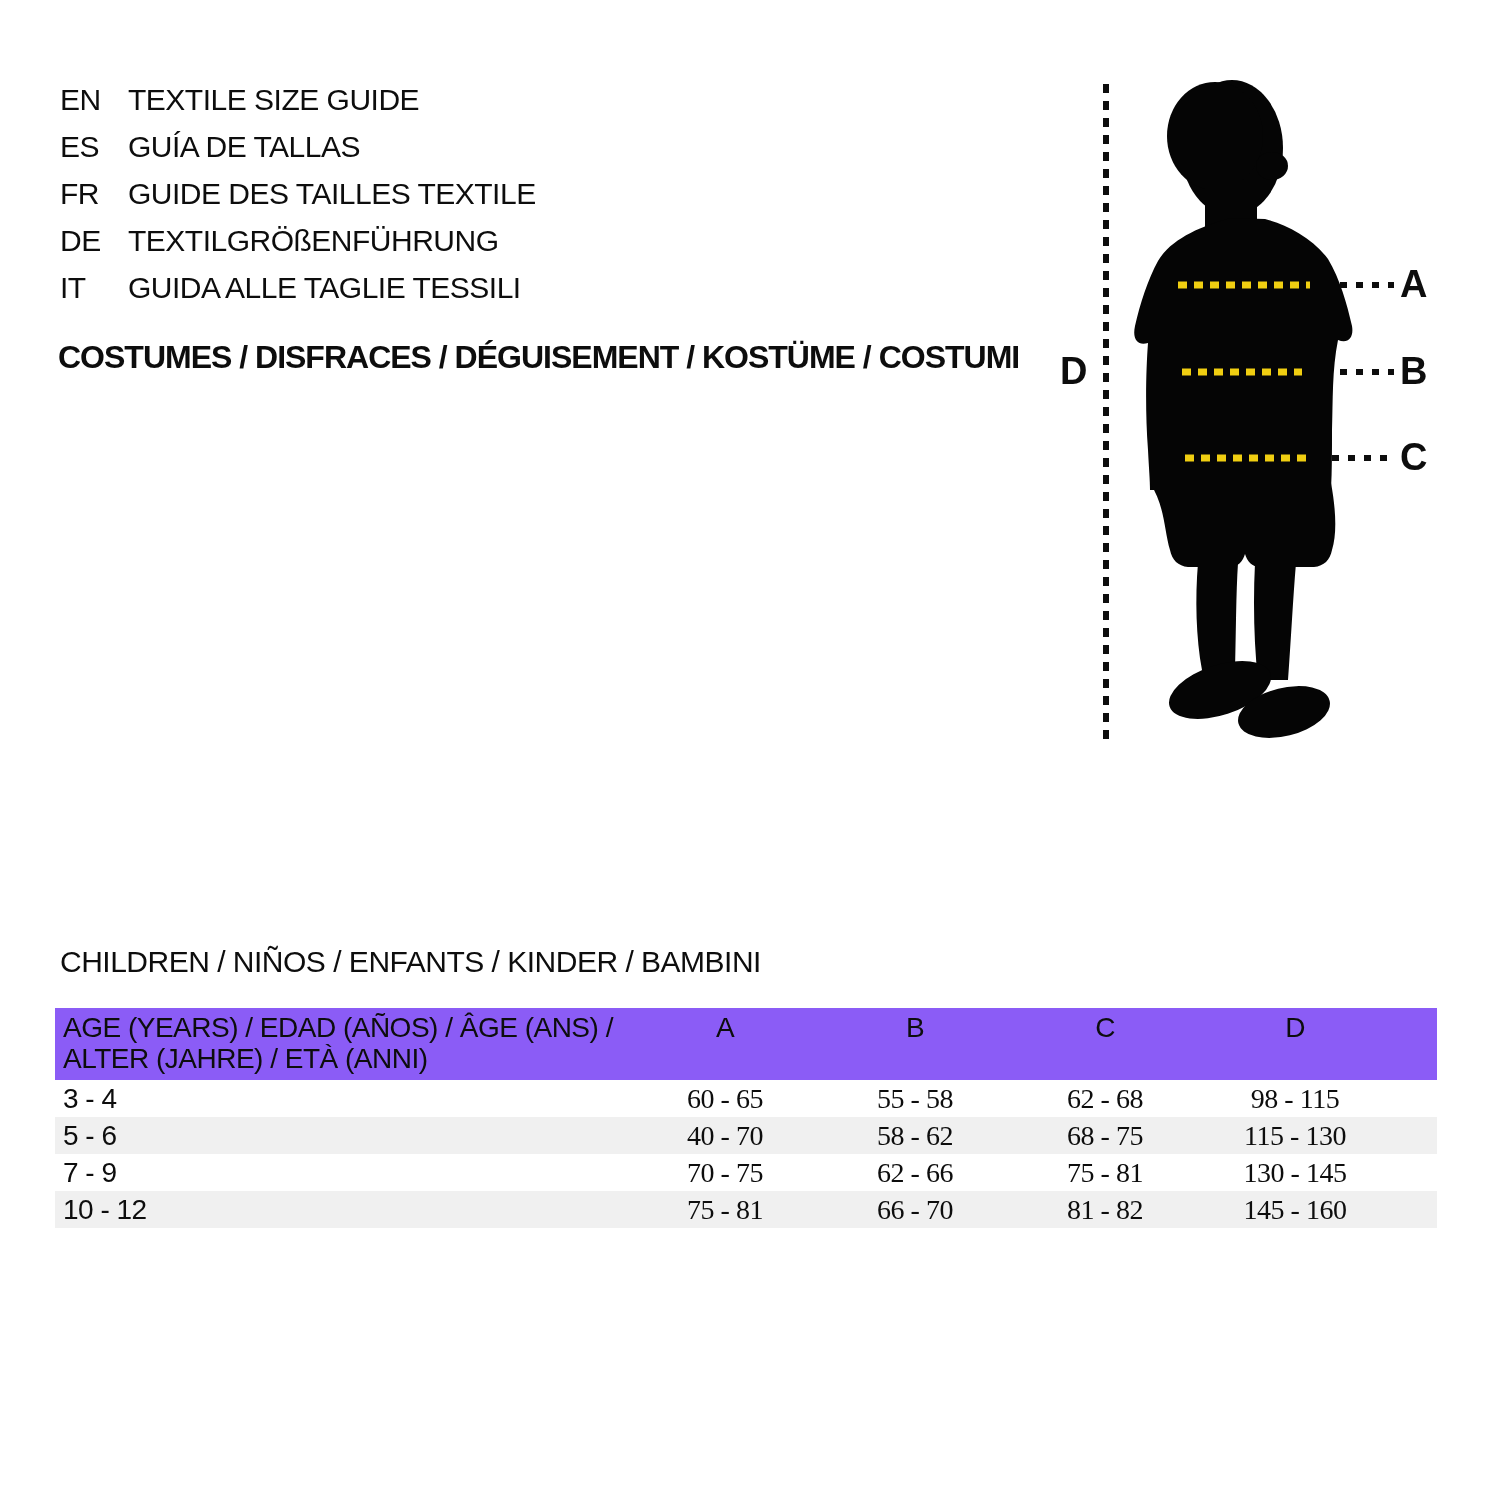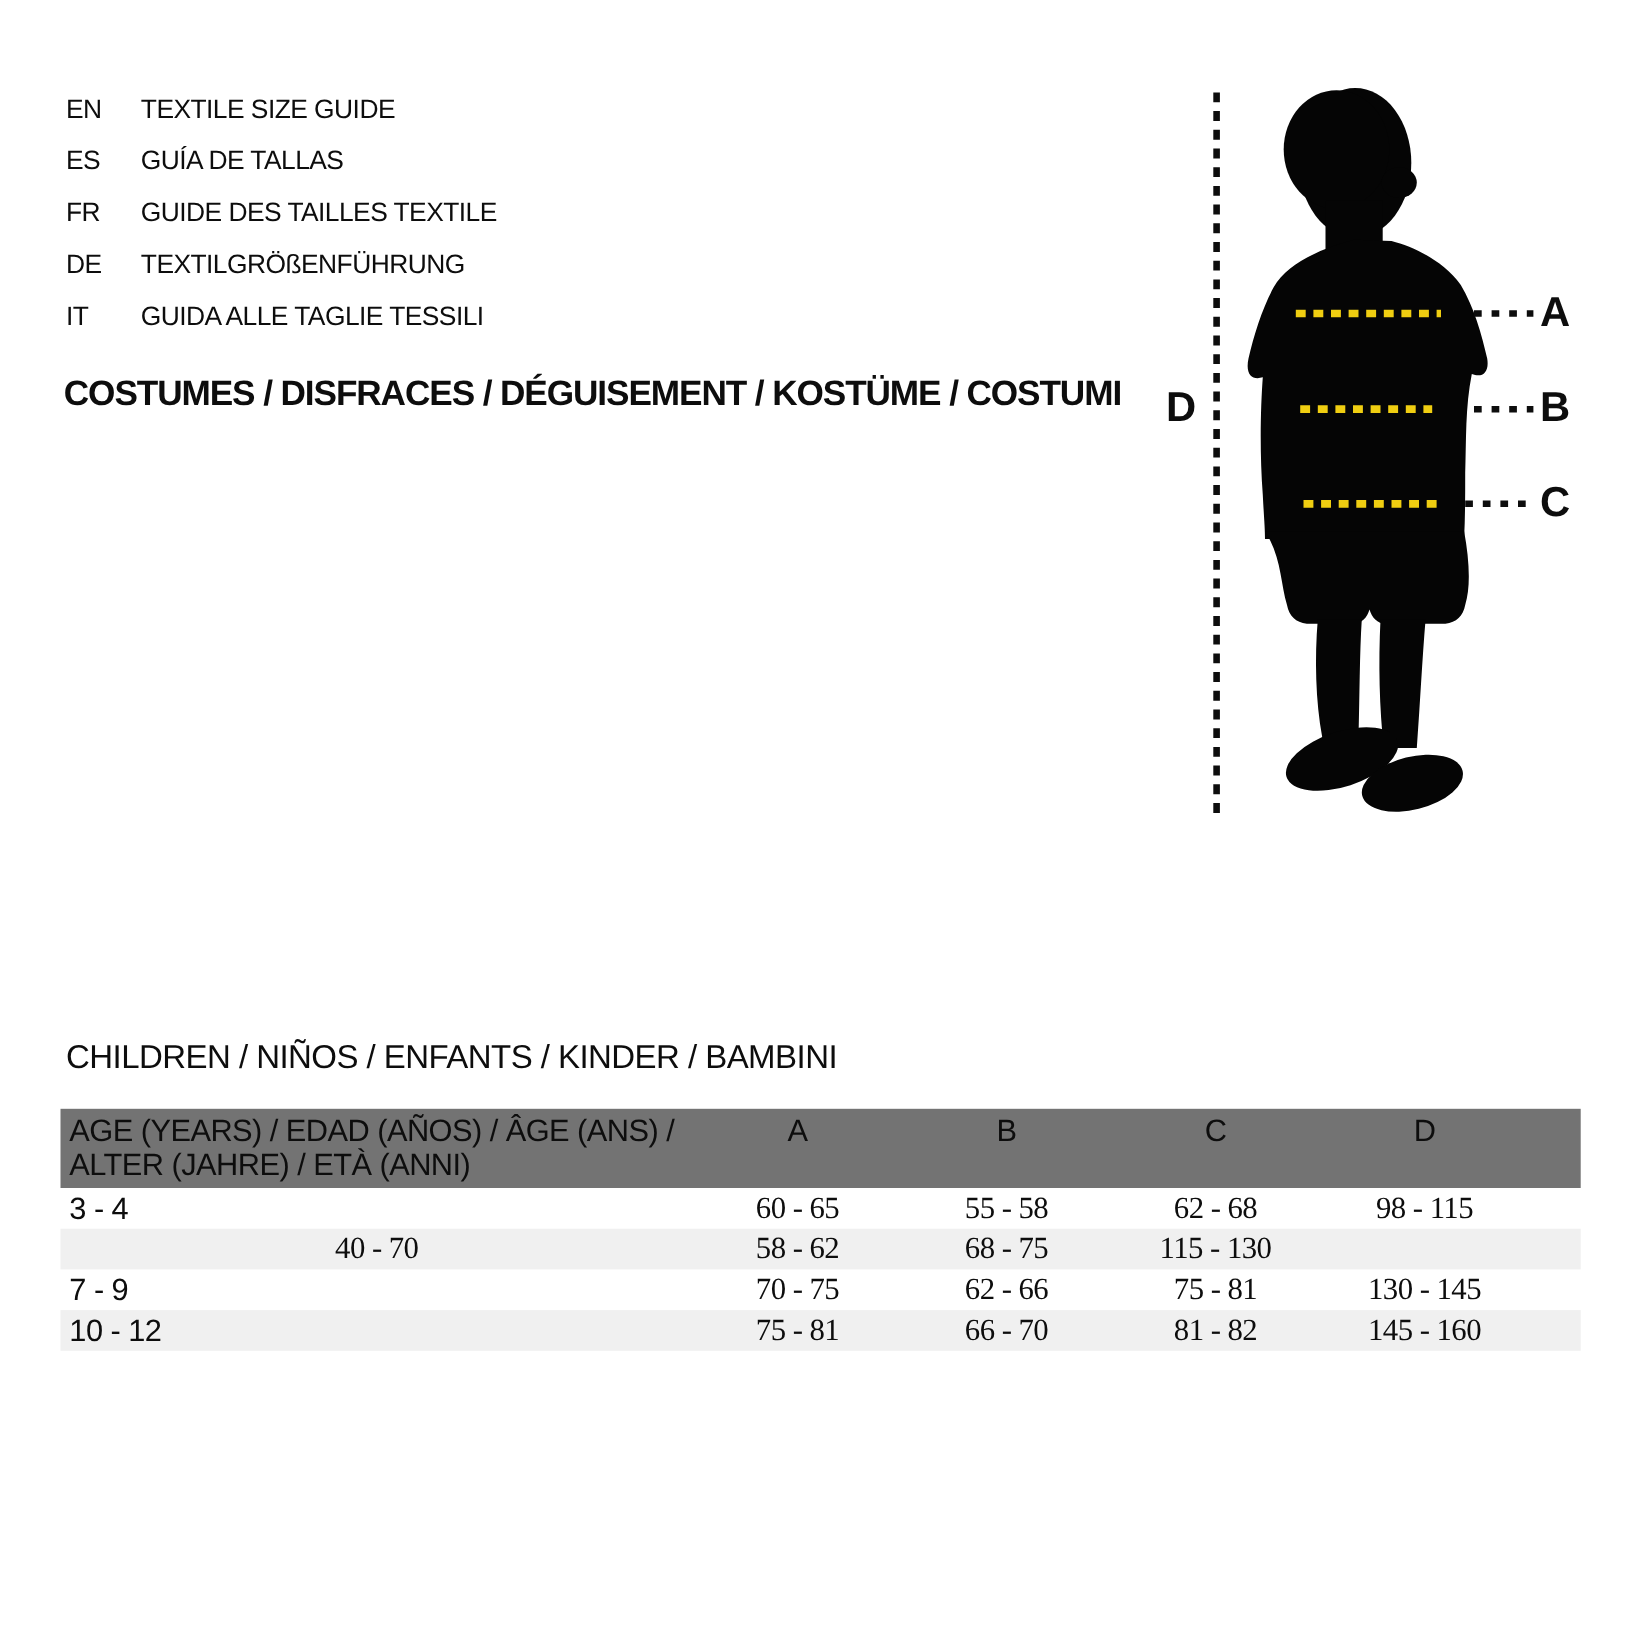--- a/index.html
+++ b/index.html
@@ -6,40 +6,40 @@
   .canvas{
     position:relative;
     width:1501px;height:1500px;
     background:#ffffff;
     font-family:"Liberation Sans","DejaVu Sans",sans-serif;
     color:#0d0d0d;
     overflow:hidden;
   }
   
   .langs{position:absolute;left:60px;top:76px;}
-  .lang-row{display:flex;height:47px;line-height:47px;font-size:24px;letter-spacing:-0.5px;font-weight:500;}
+  .lang-row{display:flex;height:47px;line-height:47px;font-size:30px;letter-spacing:-0.5px;font-weight:500;}
   .lang-code{width:68px;flex:0 0 68px;}
   
   .costumes-title{
     position:absolute;left:58px;top:336px;
     font-size:32px;font-weight:700;letter-spacing:-1px;line-height:42px;
   }
   
   .figure{position:absolute;left:1060px;top:78px;width:420px;height:672px;}
   .figure svg{position:absolute;left:0;top:0;}
   .fig-label{position:absolute;font-size:38px;font-weight:700;letter-spacing:-1px;line-height:40px;}
   .fig-label-a{left:340px;top:186px;}
   .fig-label-b{left:340px;top:273px;}
   .fig-label-c{left:340px;top:359px;}
   .fig-label-d{left:0px;top:273px;}
   
   .children-title{position:absolute;left:60px;top:944px;font-size:30px;letter-spacing:-0.5px;font-weight:500;line-height:36px;}
   .size-table{position:absolute;left:55px;top:1008px;width:1382px;font-size:28px;letter-spacing:-0.5px;}
   .t-header{
-    background:#737373;
+    background:#8b5cf6;
     display:grid;grid-template-columns:575px 190px 190px 190px 190px 47px;
     padding:4px 0 6px 0;
   }
   .t-header .age-head{padding-left:8px;line-height:31px;}
   .t-header .col-letter{text-align:center;line-height:31px;}
   .t-row{
     display:grid;grid-template-columns:575px 190px 190px 190px 190px 47px;
     height:37px;line-height:37px;
   }
   .t-row.alt{background:#f0f0f0;}
@@ -150,20 +150,21 @@
 
     <div class="t-row">
       <div class="age-cell">3 - 4</div>
       <div class="val-cell">60 - 65</div>
       <div class="val-cell">55 - 58</div>
       <div class="val-cell">62 - 68</div>
       <div class="val-cell">98 - 115</div>
       <div></div>
     </div>
     <div class="t-row alt">
+      <div class="age-cell">5 - 6</div>
       <div class="val-cell">40 - 70</div>
       <div class="val-cell">58 - 62</div>
       <div class="val-cell">68 - 75</div>
       <div class="val-cell">115 - 130</div>
       <div></div>
     </div>
     <div class="t-row">
       <div class="age-cell">7 - 9</div>
       <div class="val-cell">70 - 75</div>
       <div class="val-cell">62 - 66</div>

